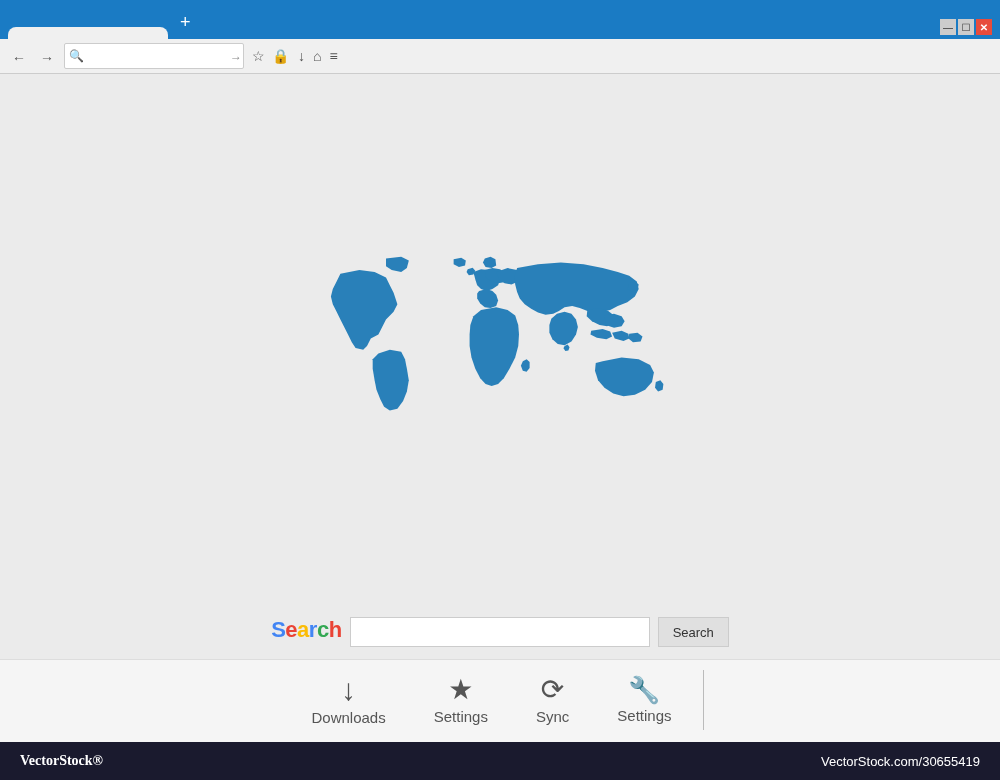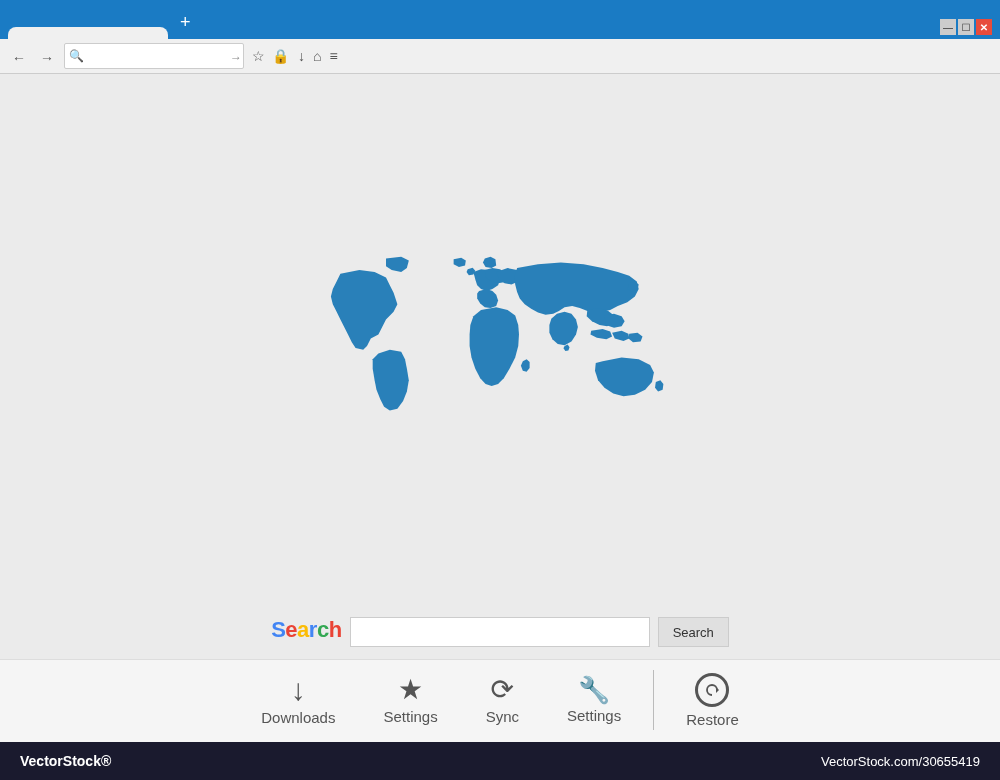--- a/index.html
+++ b/index.html
@@ -258,20 +258,21 @@
       display: flex;
       align-items: center;
       justify-content: space-between;
       padding: 0 20px;
     }
 
     .watermark-left {
       color: #fff;
       font-size: 14px;
       font-weight: bold;
+      font-family: Liberation Serif, serif;
     }
 
     .watermark-right {
       color: #fff;
       font-size: 13px;
     }
 
     
     .map-path {
       fill: #2980b9;
@@ -377,29 +378,20 @@
       <span class="bottom-icon" style="font-size:28px;color:#555;">⟳</span>
       <span class="bottom-label">Sync</span>
     </div>
     <div class="bottom-item">
       <span class="bottom-icon" style="font-size:26px;color:#555;">🔧</span>
       <span class="bottom-label">Settings</span>
     </div>
 
     <div class="bottom-divider"></div>
 
-    <div class="bottom-item">
-      <span class="bottom-icon" style="font-size:28px;color:#555;display:inline-flex;align-items:center;justify-content:center;width:34px;height:34px;border:3px solid #555;border-radius:50%;">
-        <svg width="18" height="18" viewBox="0 0 18 18" fill="none" xmlns="http://www.w3.org/2000/svg">
-          <path d="M9 14 A5 5 0 1 1 14 9" stroke="#555" stroke-width="1.8" fill="none"></path>
-          <polygon points="13,6 16,9 13,12" fill="#555"></polygon>
-        </svg>
-      </span>
-      <span class="bottom-label">Restore</span>
-    </div>
   </div>
 
 </div>
 
 <div class="watermark-bar">
   <span class="watermark-left">VectorStock®</span>
   <span class="watermark-right">VectorStock.com/30655419</span>
 </div>
 
 </body></html>

